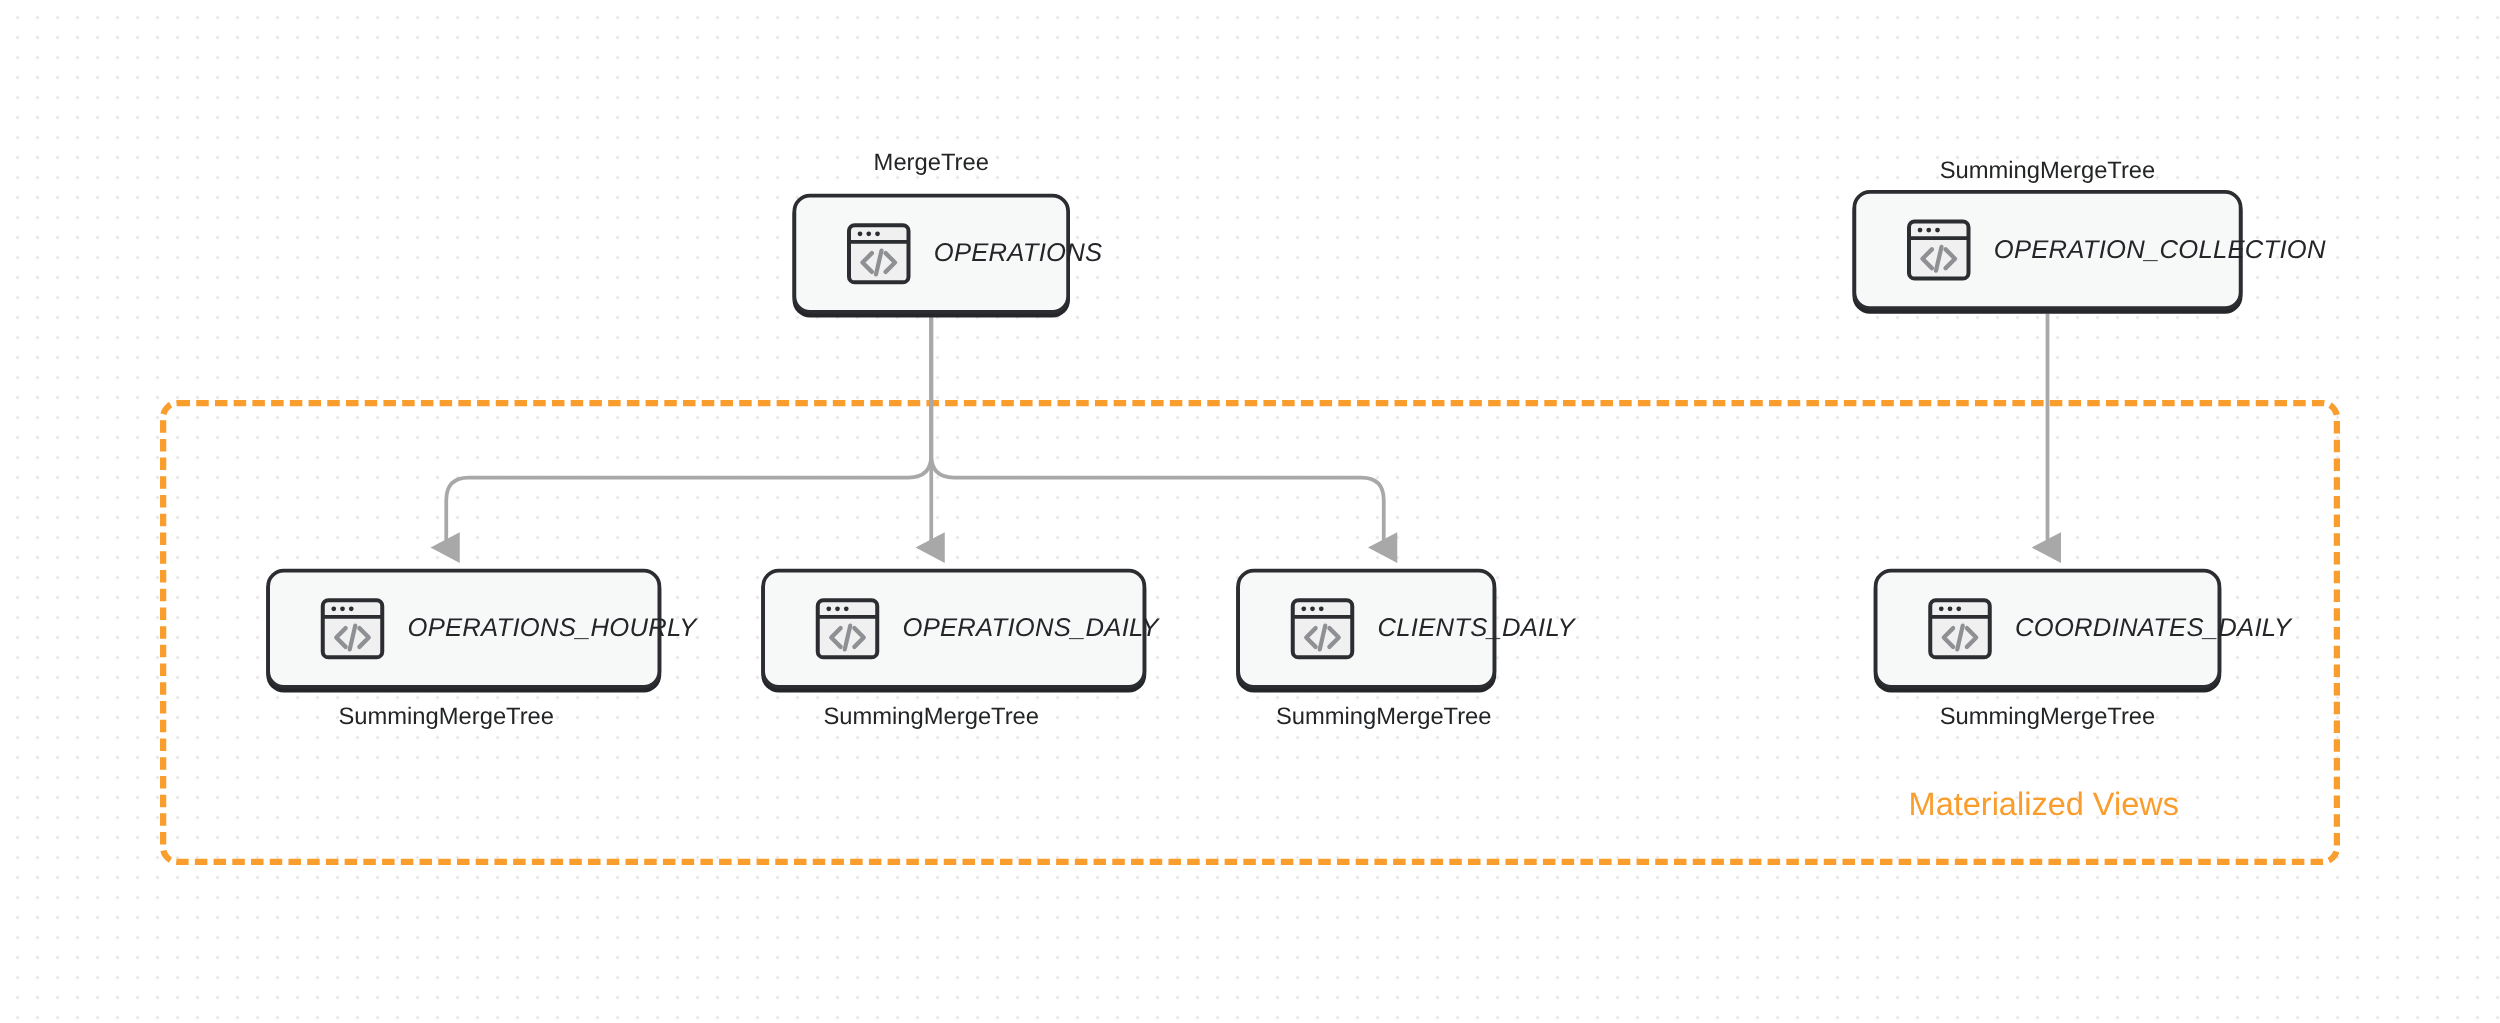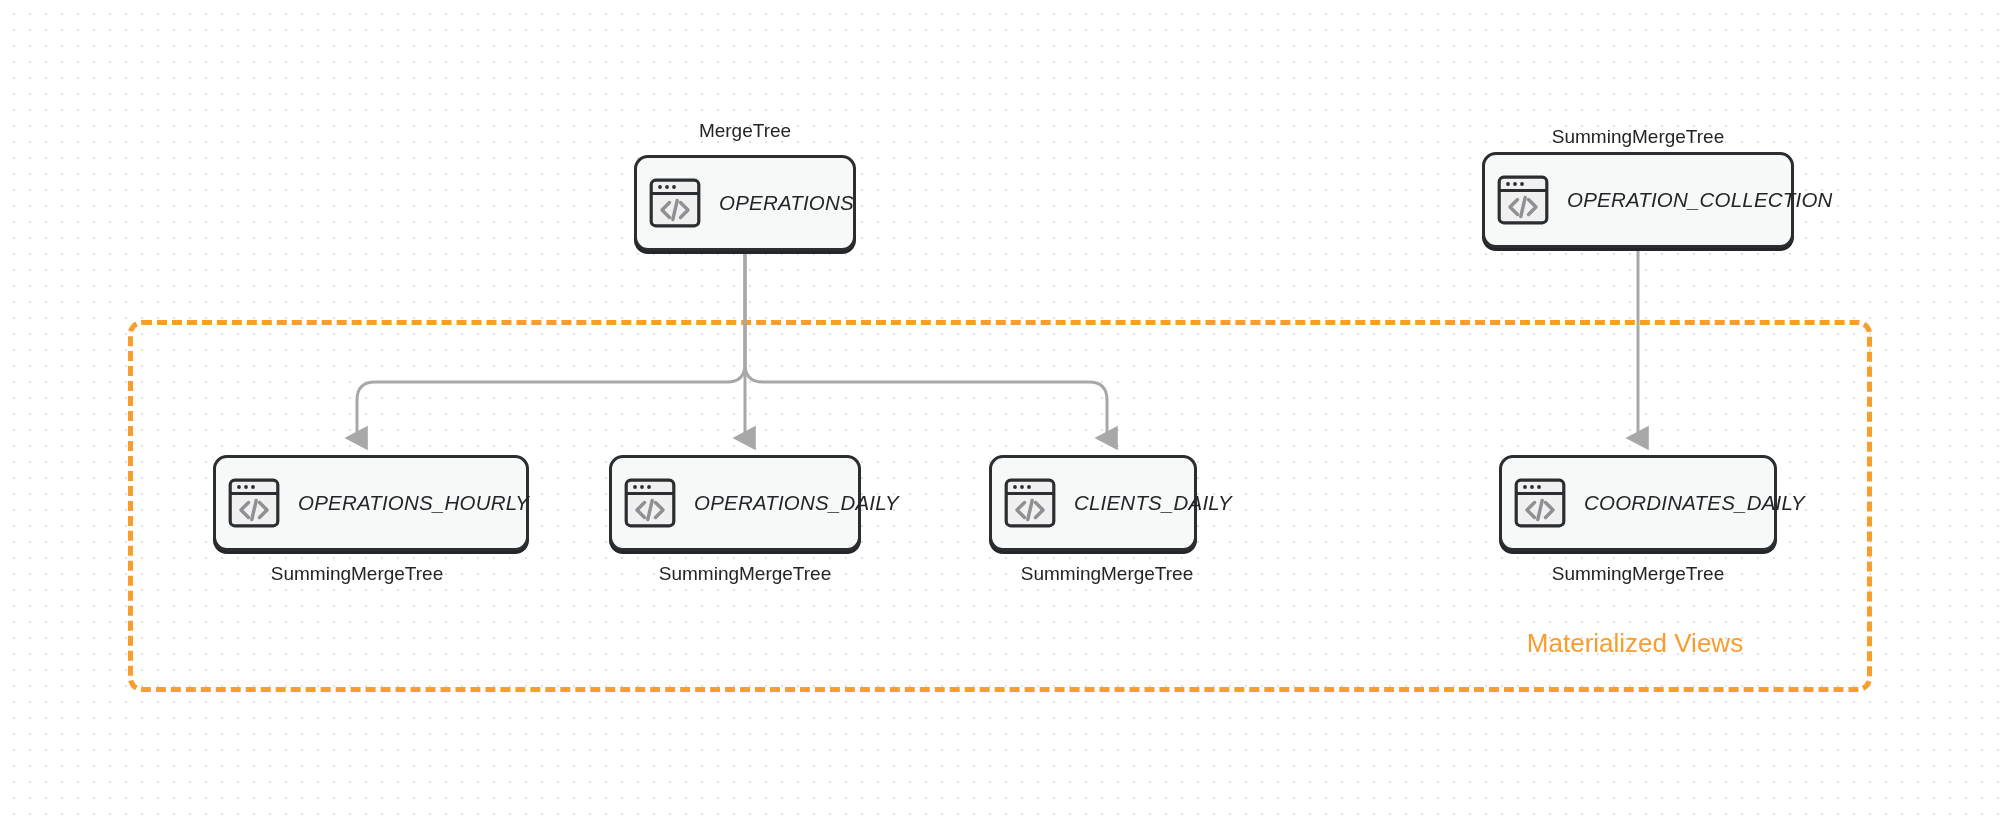--- a/index.html
+++ b/index.html
@@ -43,21 +43,21 @@
   }
   .node {
     position: absolute;
     box-sizing: border-box;
     background: #f7f8f8;
     border: 3.5px solid #2b2d31;
     border-radius: 14px;
     box-shadow: 0 3px 0 0 #24262a;
     display: flex;
     align-items: center;
-    padding-left: 12px;
+    padding-left: 40px;
   }
   .node-icon {
     flex: 0 0 auto;
     width: 52px;
     height: 50px;
     margin-right: 18px;
   }
   .node-label {
     font-style: italic;
     font-size: 20.5px;
@@ -139,21 +139,21 @@
             <circle cx="11" cy="9" r="1.9" fill="#2b2d31"></circle>
             <circle cx="18" cy="9" r="1.9" fill="#2b2d31"></circle>
             <circle cx="25" cy="9" r="1.9" fill="#2b2d31"></circle>
             <path d="M20.5,24.5 L13,32 L20.5,39.5" fill="none" stroke="#8e9093" stroke-width="3.4" stroke-linecap="round" stroke-linejoin="round"></path>
             <path d="M31.5,24.5 L39,32 L31.5,39.5" fill="none" stroke="#8e9093" stroke-width="3.4" stroke-linecap="round" stroke-linejoin="round"></path>
             <path d="M28.2,22.5 L23.8,41.5" fill="none" stroke="#8e9093" stroke-width="3.4" stroke-linecap="round"></path>
           </svg></span>
         <span class="node-label">OPERATIONS_HOURLY</span>
       </div>
       <div class="engine-label" style="left: 357px; top: 563px;">SummingMergeTree</div>
-      <div class="node" style="left: 609px; top: 455px; width: 252px; height: 96px; border-color: rgb(43, 45, 49); background: rgb(247, 248, 248); align-items: center;">
+      <div class="node" style="left: 609px; top: 455px; width: 308px; height: 96px; border-color: rgb(43, 45, 49); background: rgb(247, 248, 248); align-items: center;">
         <span class="node-icon"><svg viewBox="0 0 52 50" width="52" height="50" xmlns="http://www.w3.org/2000/svg">
             <rect x="2.2" y="2.2" width="47.6" height="45.6" rx="4.5" ry="4.5" fill="#f0f0f0" stroke="#2b2d31" stroke-width="3.2"></rect>
             <line x1="2.2" y1="15.5" x2="49.8" y2="15.5" stroke="#2b2d31" stroke-width="3"></line>
             <circle cx="11" cy="9" r="1.9" fill="#2b2d31"></circle>
             <circle cx="18" cy="9" r="1.9" fill="#2b2d31"></circle>
             <circle cx="25" cy="9" r="1.9" fill="#2b2d31"></circle>
             <path d="M20.5,24.5 L13,32 L20.5,39.5" fill="none" stroke="#8e9093" stroke-width="3.4" stroke-linecap="round" stroke-linejoin="round"></path>
             <path d="M31.5,24.5 L39,32 L31.5,39.5" fill="none" stroke="#8e9093" stroke-width="3.4" stroke-linecap="round" stroke-linejoin="round"></path>
             <path d="M28.2,22.5 L23.8,41.5" fill="none" stroke="#8e9093" stroke-width="3.4" stroke-linecap="round"></path>
           </svg></span>

